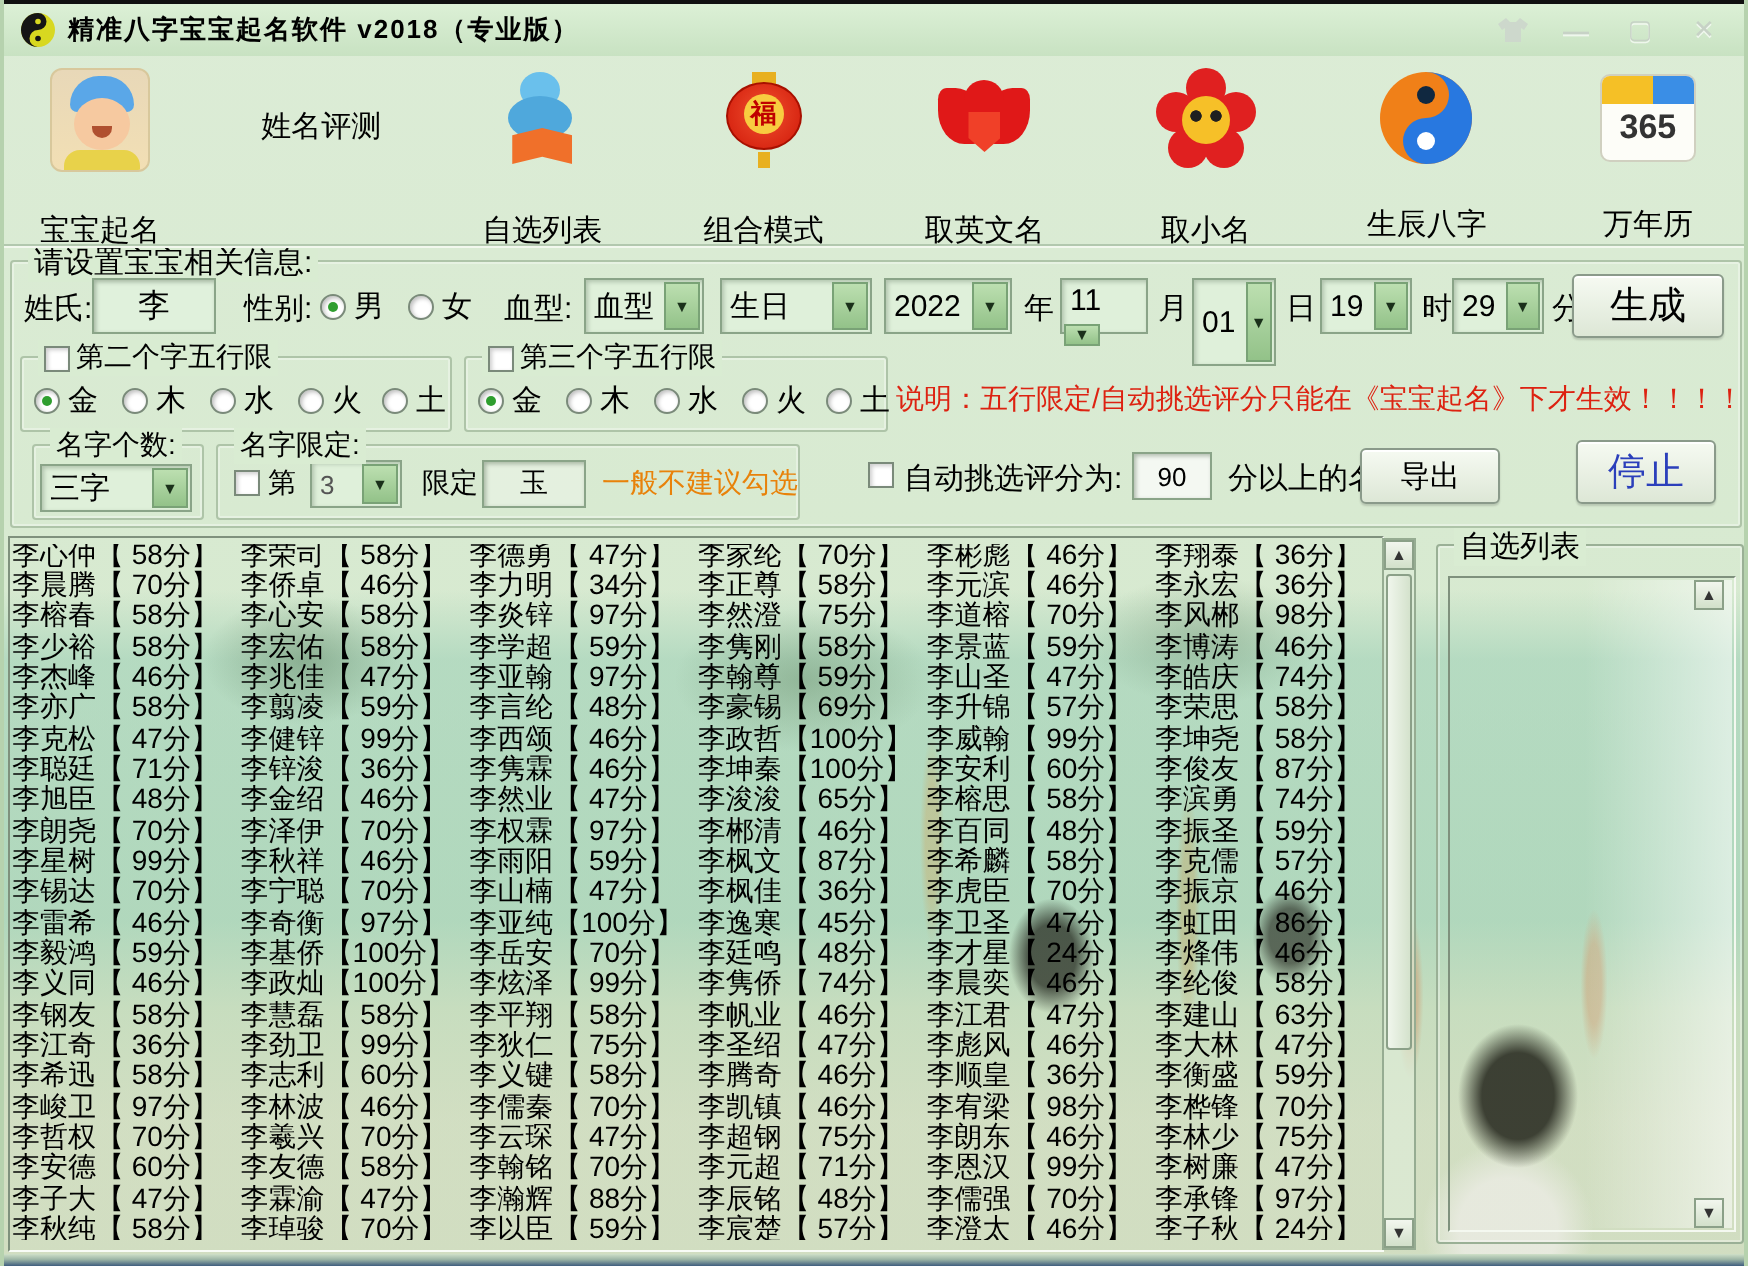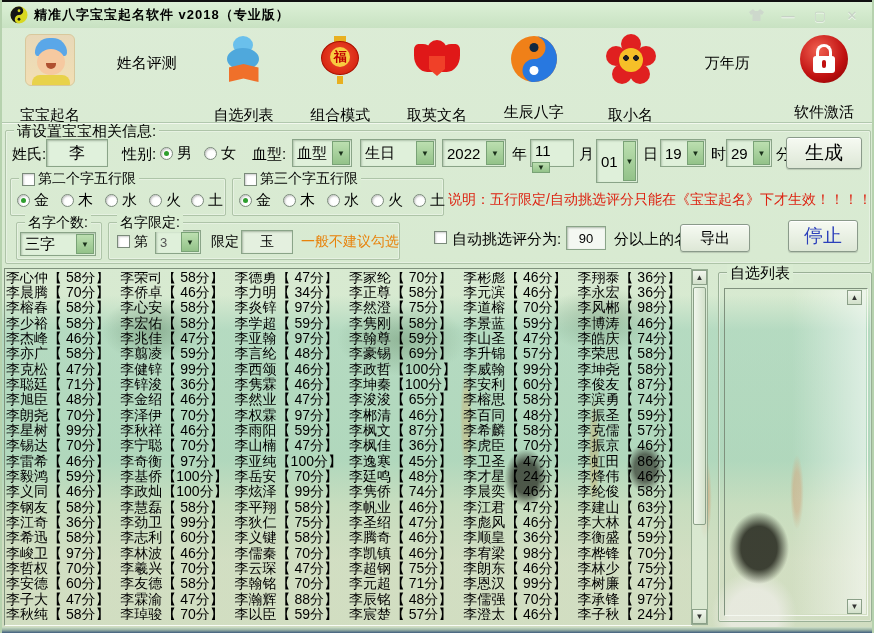--- a/index.html
+++ b/index.html
@@ -203,55 +203,51 @@
             <div class="w l"></div>
             <div class="w r"></div>
             <div class="c"></div>
             <div class="s"></div>
           </div>
       </div>
       <div class="tlabel">取英文名</div>
     </div>
     <div class="tool">
       <div class="ticon">
-        <svg class="i-yy" viewBox="0 0 48 48">
-          <circle cx="24" cy="24" r="23" fill="#f08018"></circle>
-          <path d="M24 1a23 23 0 0 1 0 46 11.5 11.5 0 0 1 0-23 11.5 11.5 0 0 0 0-23z" fill="#2878e0"></path>
-          <circle cx="24" cy="12.5" r="4.5" fill="#102840"></circle>
-            <circle cx="24" cy="35.5" r="4.5" fill="#ffffff"></circle>
-        </svg>
-      </div>
-      <div class="tlabel">生辰八字</div>
-    </div>
-    <div class="tool">
-      <div class="ticon">
         <div class="i-flower">
           <div class="p" style="left:15px;top:0;"></div>
             <div class="p" style="left:0;top:12px;"></div>
           <div class="p" style="left:30px;top:12px;"></div>
             <div class="p" style="left:6px;top:30px;"></div>
           <div class="p" style="left:24px;top:30px;"></div>
             <div class="fc"></div>
             <div class="gl"></div>
         </div>
       </div>
       <div class="tlabel">取小名</div>
     </div>
     <div class="tool">
+      <div class="ticon">
+        <svg class="i-yy" viewBox="0 0 48 48">
+          <circle cx="24" cy="24" r="23" fill="#f08018"></circle>
+          <path d="M24 1a23 23 0 0 1 0 46 11.5 11.5 0 0 1 0-23 11.5 11.5 0 0 0 0-23z" fill="#2878e0"></path>
+          <circle cx="24" cy="12.5" r="4.5" fill="#102840"></circle>
+            <circle cx="24" cy="35.5" r="4.5" fill="#ffffff"></circle>
+        </svg>
+      </div>
+      <div class="tlabel">生辰八字</div>
+    </div>
+    <div class="tool">
+      <div class="ticon">
+        <div class="i-cal">
+            <div class="hd"></div>
+            <div class="t">365</div>
+          </div>
+      </div>
       <div class="tlabel">万年历</div>
-    </div>
-    <div class="tool">
-      <div class="ticon">
-        <div class="i-lock">
-            <div class="sh"></div>
-            <div class="bd"></div>
-            <div class="kh"></div>
-          </div>
-      </div>
-      <div class="tlabel">软件激活</div>
     </div>
   </div>
 
   <div class="sep"></div>
 
   <div class="gbox" style="left:3px;top:130px;width:866px;height:134px;">
     <span class="glegend" style="font-size:15px;">请设置宝宝相关信息:</span>
   </div>
 
   <span class="lbl" style="left:10px;top:145px;">姓氏:</span>

